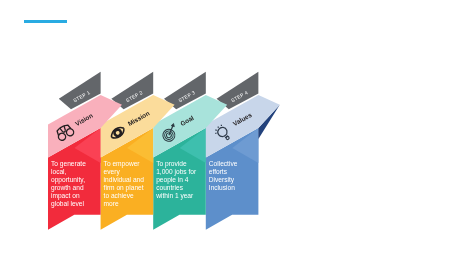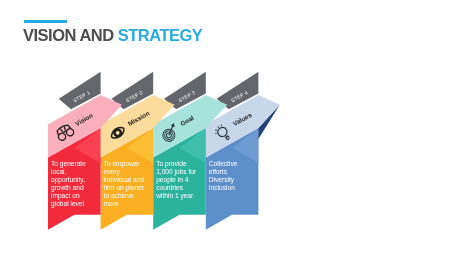--- a/index.html
+++ b/index.html
@@ -11,21 +11,20 @@
   svg{position:absolute;left:0;top:0;}
   .steplabel{font-family:"Liberation Sans",sans-serif;font-size:5.0px;fill:#ffffff;letter-spacing:0.2px;}
   .namelabel{font-family:"Liberation Sans",sans-serif;font-size:6.4px;font-weight:bold;fill:#231f20;}
   .bodytext{font-family:"Liberation Sans",sans-serif;font-size:6.6px;fill:#ffffff;}
 </style>
 </head>
 <body>
 
 <div class="slide">
   <div class="accent-bar"></div>
-  <div class="title"><span>VISION AND </span><span class="hl">STRATEGY</span></div>
   <svg id="ribbons" width="474" height="266">
       <g>
         <polygon points="216.60,98.70 258.40,71.74 258.40,93.52 228.80,109.30" fill="#63666A"></polygon>
         <polygon points="205.80,157.50 258.40,128.04 258.40,214.80 232.10,214.80 205.80,229.80" fill="#5D8FCB"></polygon>
         <polygon points="232.30,148.00 258.40,128.04 258.40,163.00" fill="#6E9BD2"></polygon>
       </g>
       <g>
         <polygon points="164.00,98.70 205.80,71.74 205.80,93.52 176.20,109.30" fill="#63666A"></polygon>
         <polygon points="153.20,157.50 205.80,128.04 205.80,214.80 179.50,214.80 153.20,229.80" fill="#2CB39B"></polygon>
         <polygon points="179.70,148.00 205.80,128.04 205.80,163.00" fill="#3EBFAE"></polygon>

